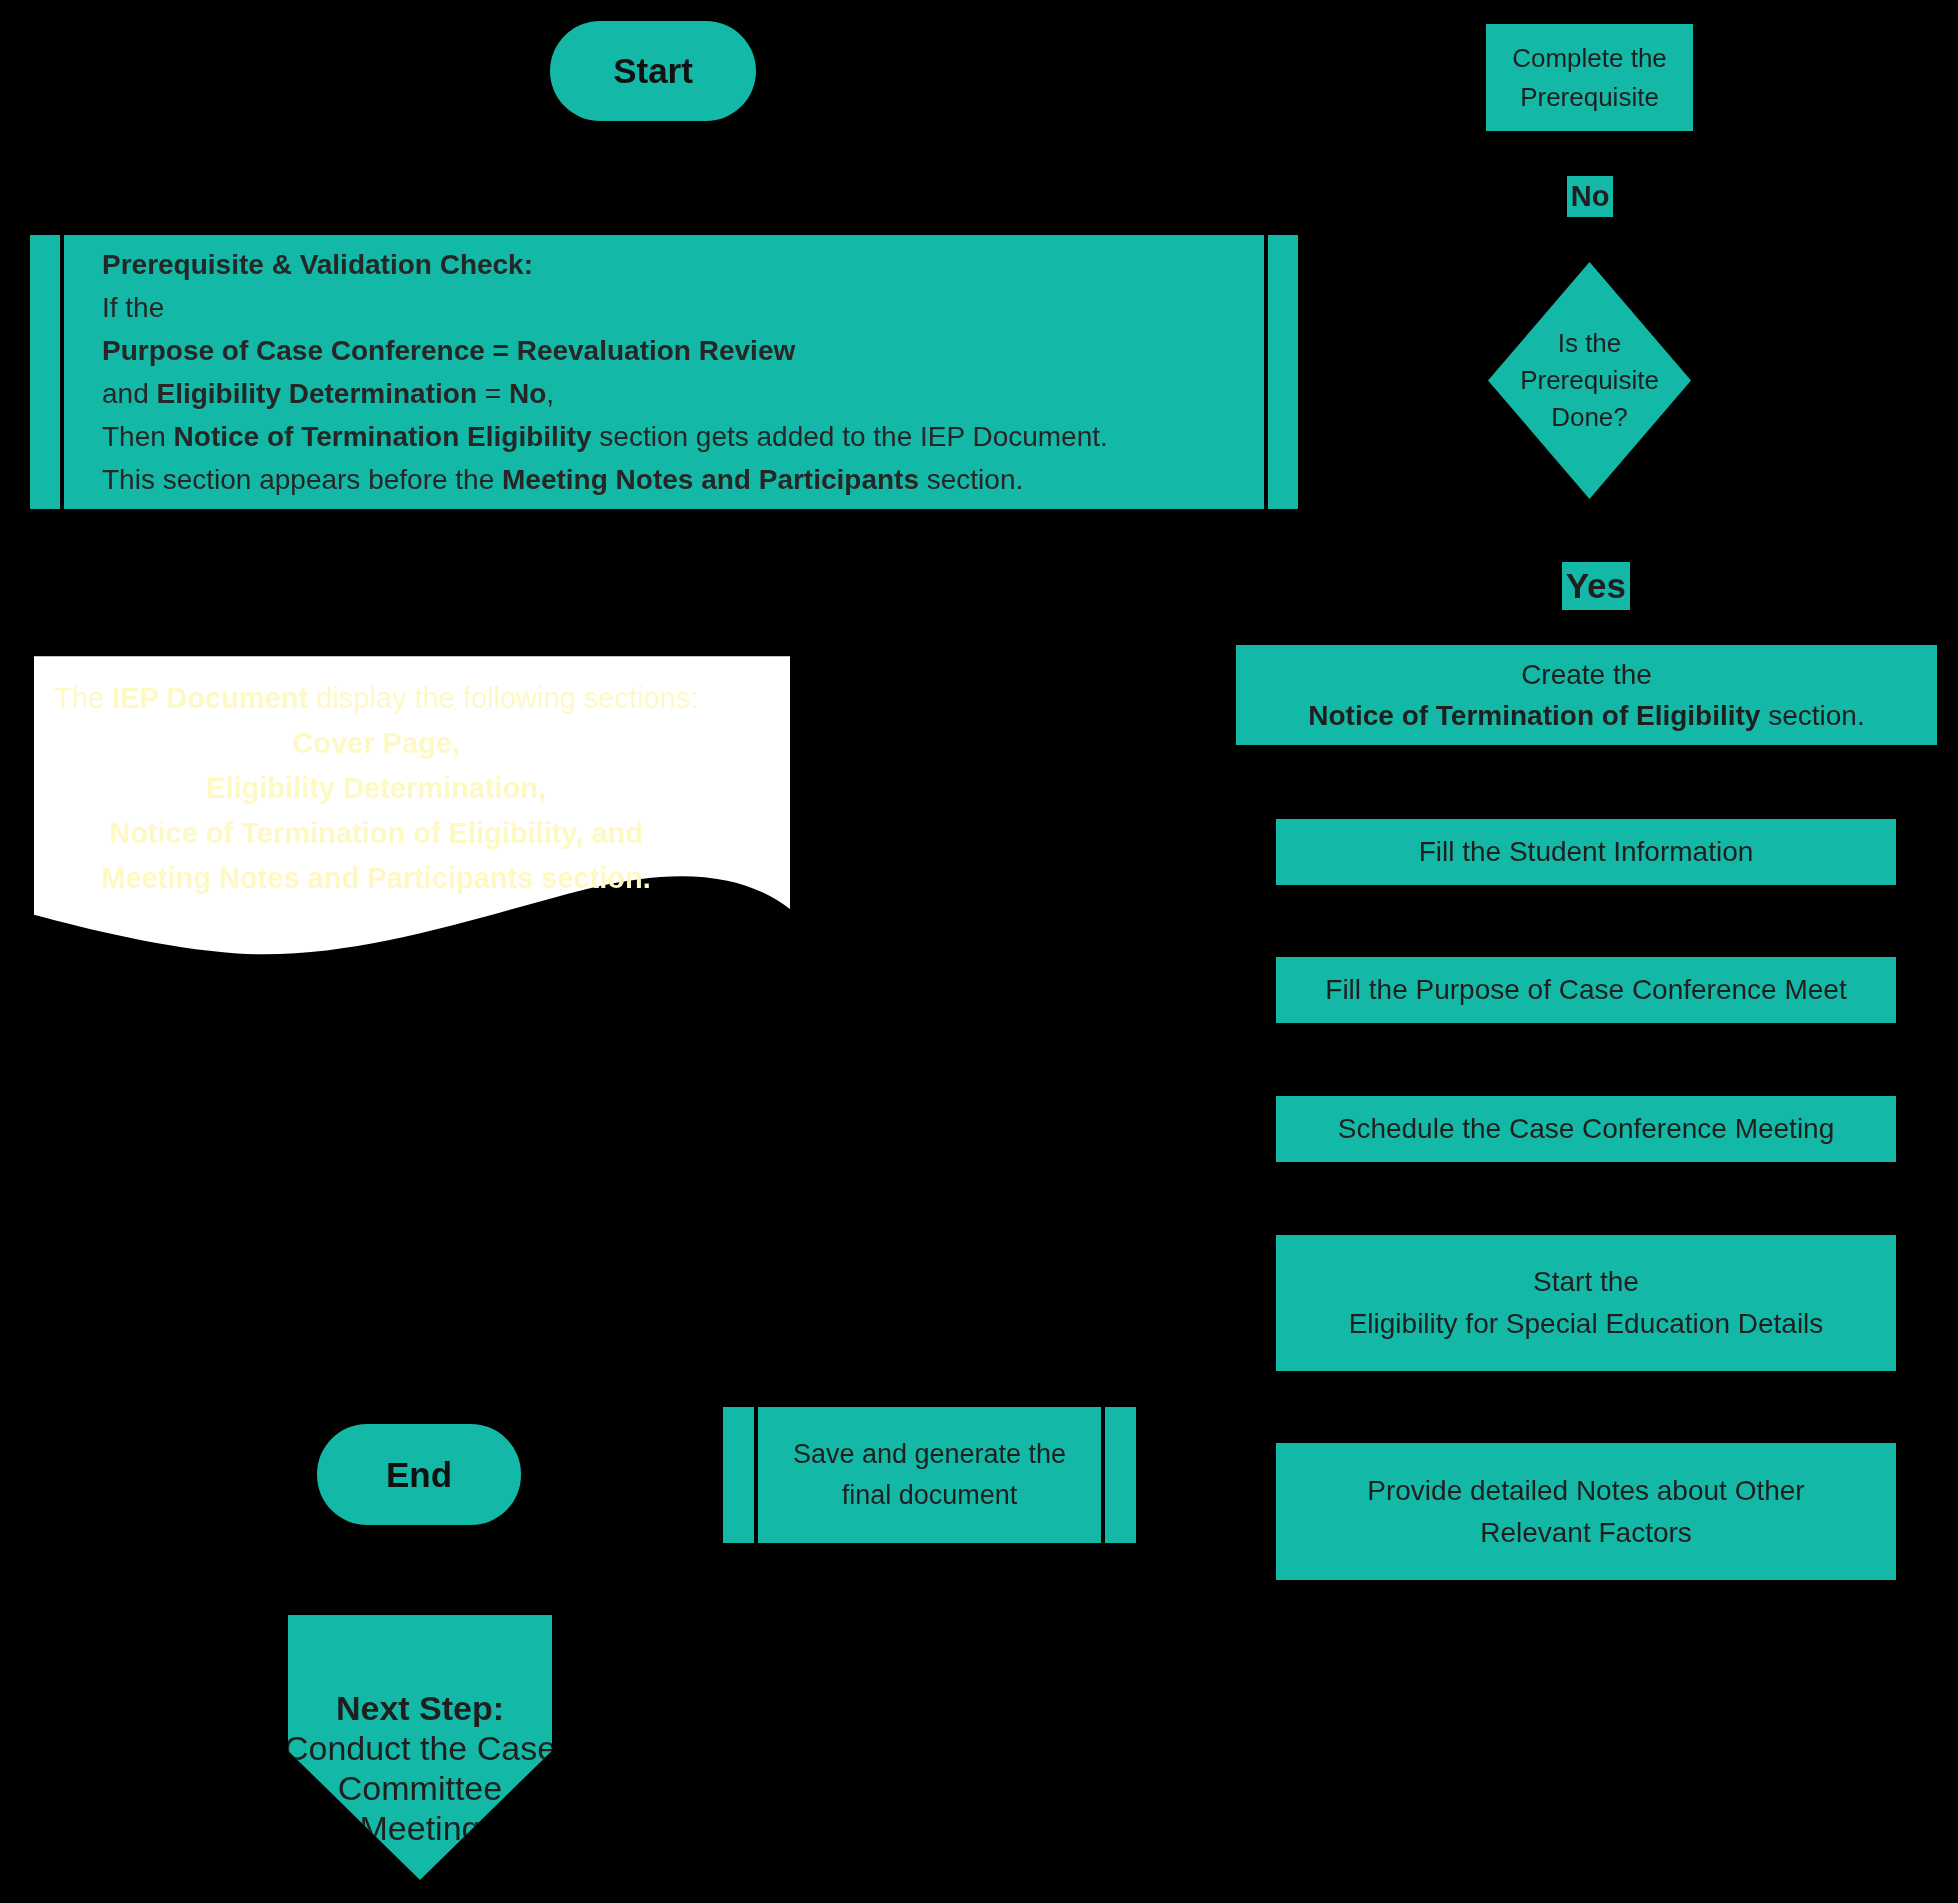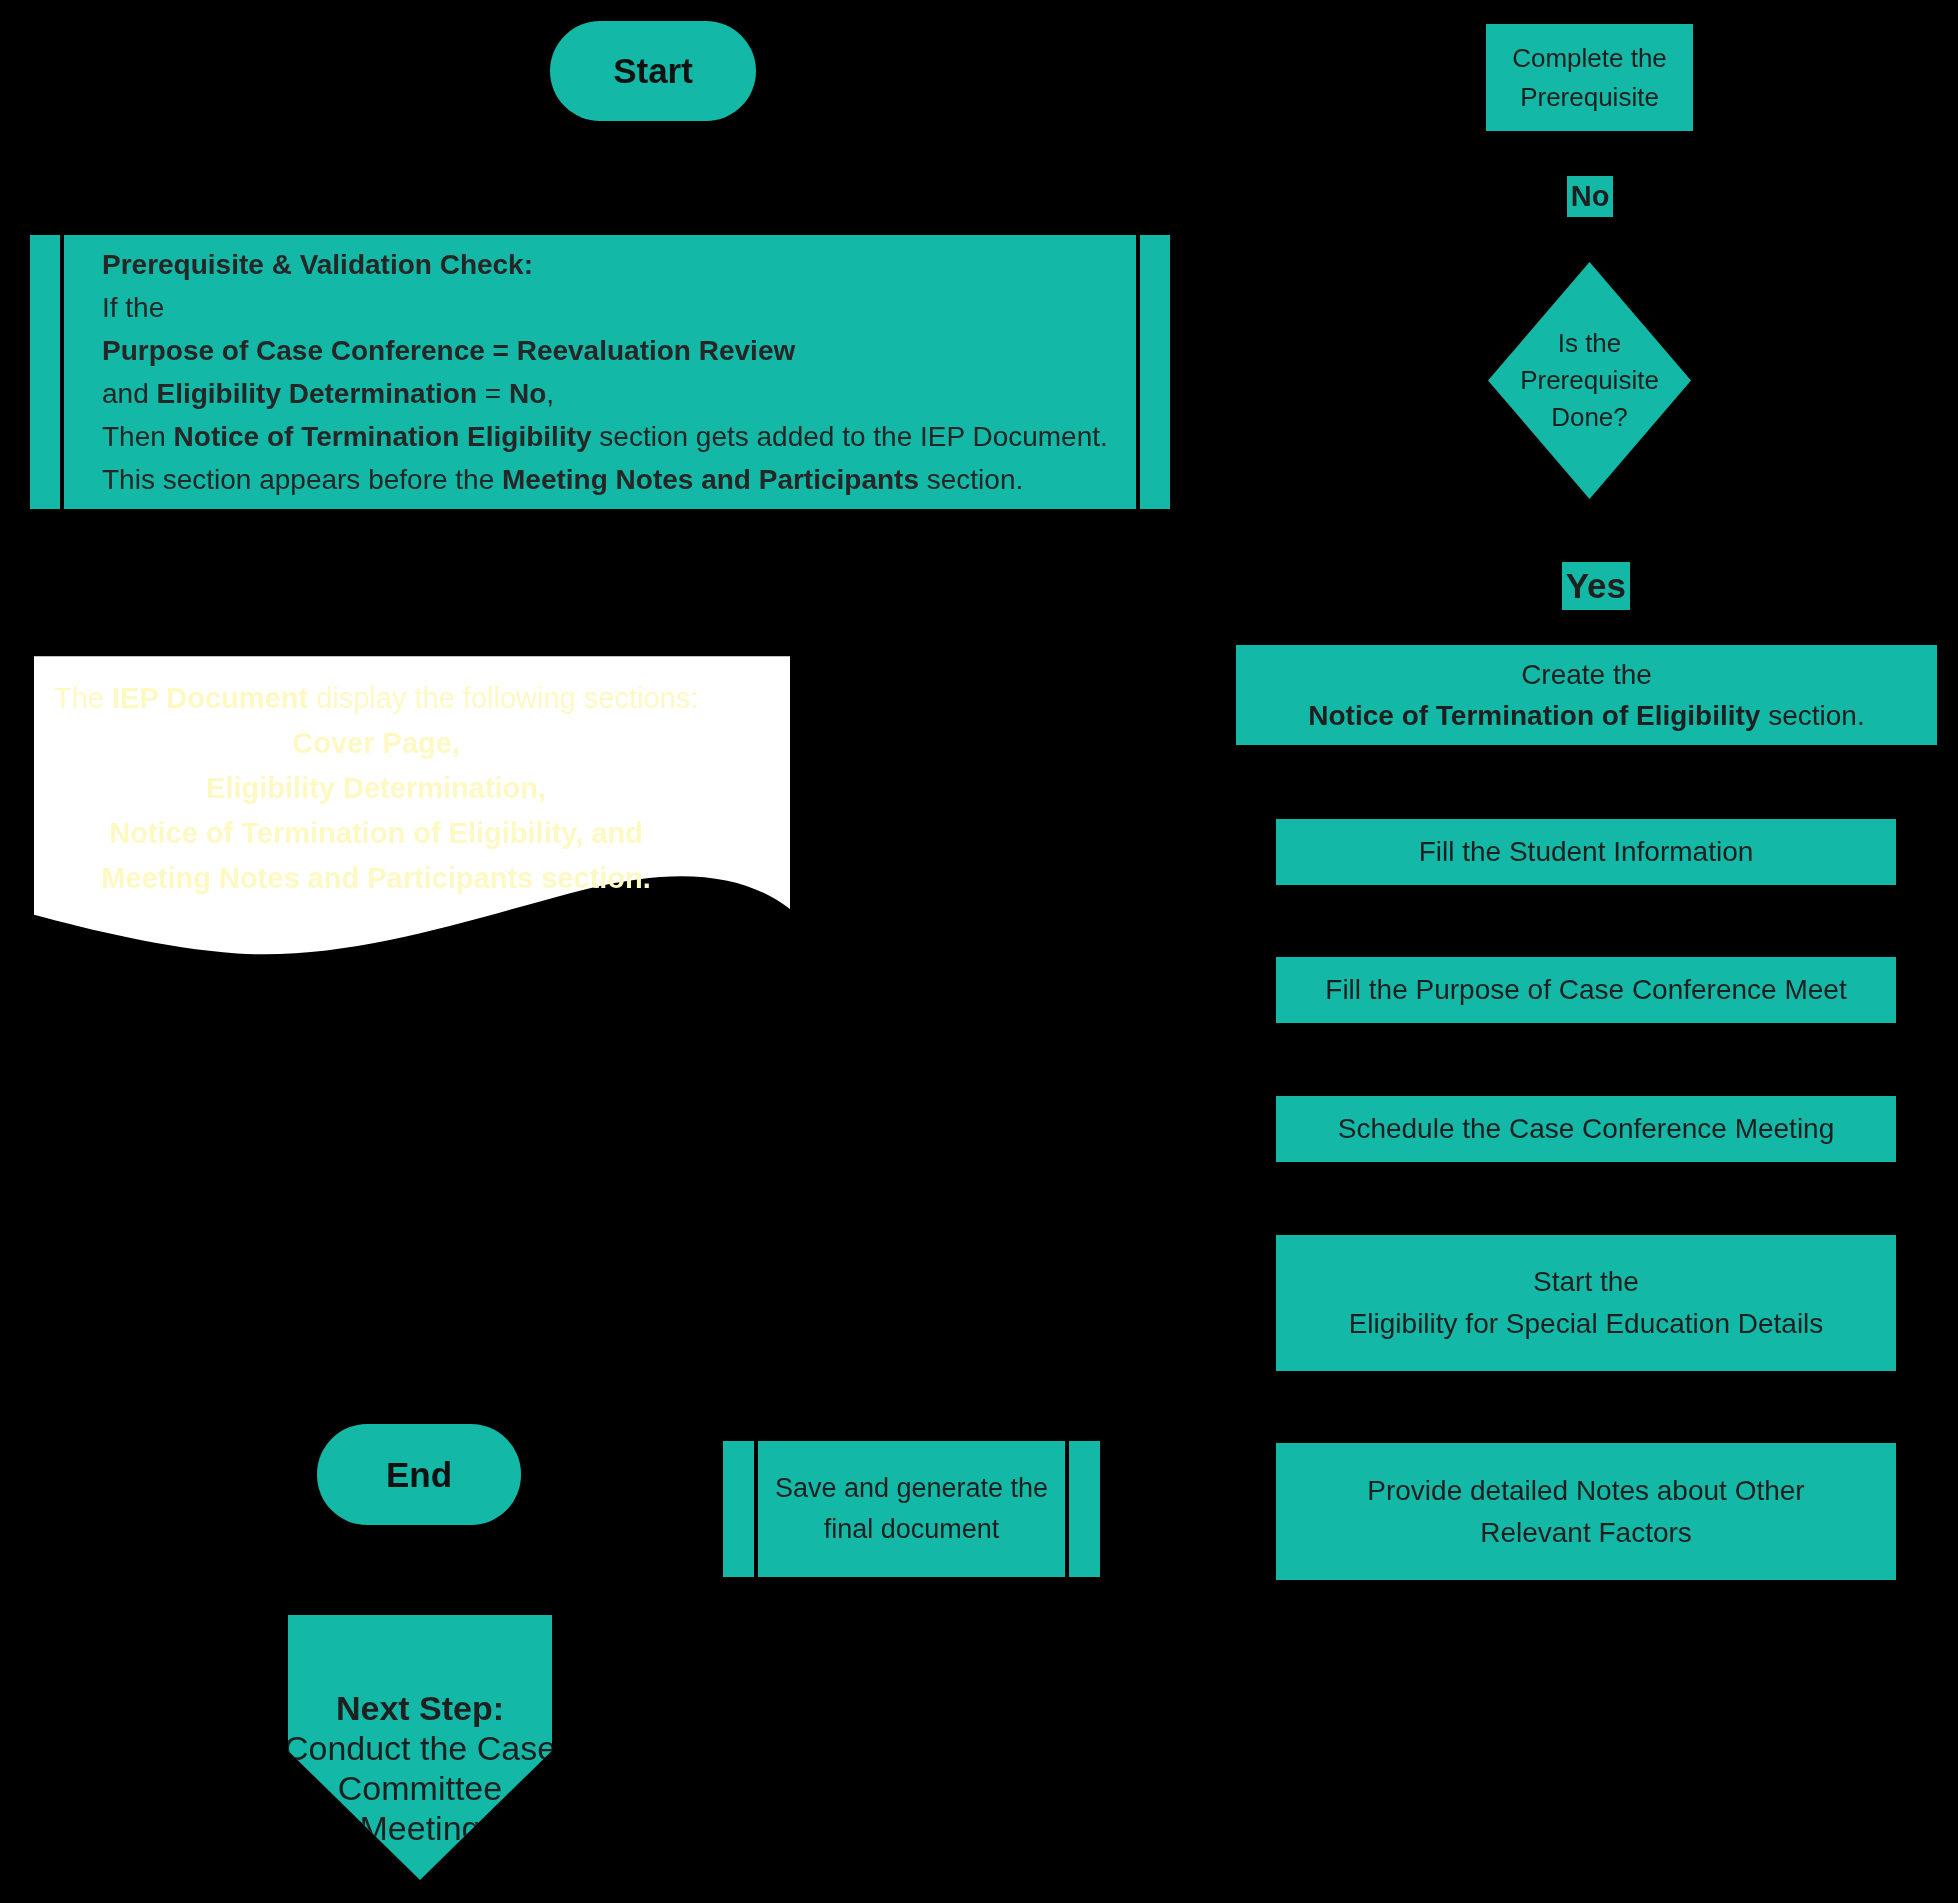--- a/index.html
+++ b/index.html
@@ -25,41 +25,41 @@
   
   #no-label{left:1567px;top:176px;min-width:42px;height:41px;font-size:29px;font-weight:700;padding:0 3.7px;}
   #yes-label{left:1562px;top:562px;min-width:50px;height:48px;font-size:35px;font-weight:700;padding:0 3.7px;}
 
   
   #decision-node{left:1488px;top:262px;width:203px;height:237px;
     clip-path:polygon(50% 0,100% 50%,50% 100%,0 50%);
     font-size:26px;line-height:37px;}
 
   
-  #prerequisite-check-node{left:30px;top:235px;width:1140px;height:274px;}
+  #prerequisite-check-node{left:30px;top:235px;width:1268px;height:274px;}
   #prerequisite-check-node .bar{position:absolute;top:0;bottom:0;width:3.7px;background:#000;}
   #prerequisite-check-node .bar.left{left:30px;}
   #prerequisite-check-node .bar.right{right:30px;}
   #prerequisite-check-node .txt{position:absolute;left:72px;top:8.3px;font-size:28px;line-height:43px;color:#262626;}
 
   
   #iep-document-node{left:34px;top:656px;width:756px;height:305px;background:transparent;}
   #iep-document-node svg{position:absolute;left:0;top:0;display:block;}
   #iep-document-node .txt{position:absolute;left:20px;top:20px;font-size:29px;line-height:45px;color:#fef9c3;text-align:center;}
 
   
   #create-notice-node{left:1236px;top:645px;width:701px;height:100px;font-size:28px;line-height:41px;}
   #fill-student-node{left:1276px;top:819px;width:620px;height:66px;font-size:28px;}
   #fill-purpose-node{left:1276px;top:957px;width:620px;height:66px;font-size:28px;}
   #schedule-meeting-node{left:1276px;top:1096px;width:620px;height:66px;font-size:28px;}
   #fill-eligibility-node{left:1276px;top:1235px;width:620px;height:136px;font-size:28px;line-height:42px;}
   #provide-notes-node{left:1276px;top:1443px;width:620px;height:137px;font-size:28px;line-height:42px;}
 
   
-  #save-generate-node{left:723px;top:1441px;width:377px;height:136px;}
+  #save-generate-node{left:723px;top:1407px;width:413px;height:136px;}
   #save-generate-node .bar{position:absolute;top:0;bottom:0;width:3.7px;background:#000;}
   #save-generate-node .bar.left{left:31px;}
   #save-generate-node .bar.right{right:31px;}
   #save-generate-node .txt{position:absolute;left:35px;right:35px;top:0;bottom:0;
     display:flex;flex-direction:column;align-items:center;justify-content:center;
     text-align:center;font-size:27px;line-height:41px;}
 
   
   #next-step-node{left:288px;top:1615px;width:264px;height:265px;
     clip-path:polygon(0 0,100% 0,100% 51.2%,50% 100%,0 51.2%);

